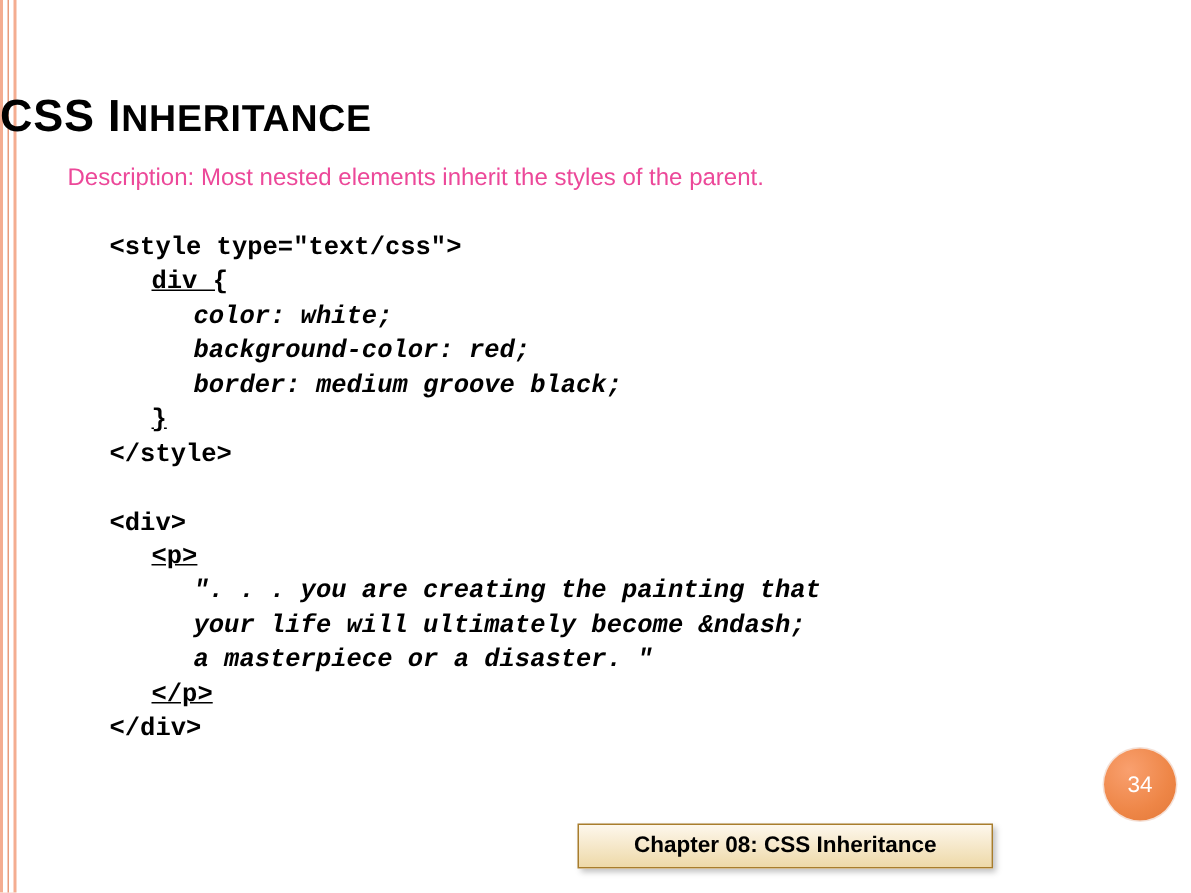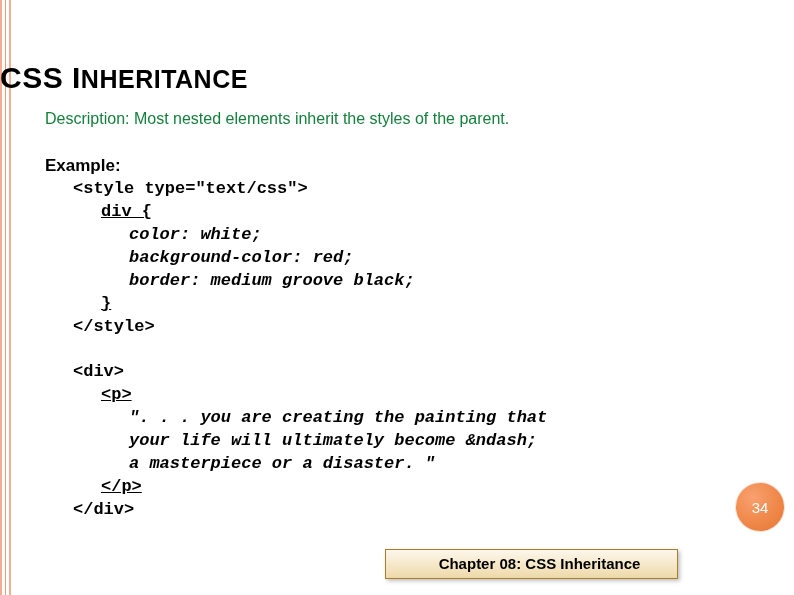--- a/index.html
+++ b/index.html
@@ -49,21 +49,21 @@
     margin-top: 47px;
   }
   .title-heading .sc {
     font-size: 25px;
   }
   .description {
     position: absolute;
     top: 110px;
     left: 45px;
     font-size: 16px;
-    color: #15803d;
+    color: #ec4899;
   }
   .example-block {
     position: absolute;
     top: 155px;
     left: 45px;
     font-size: 17px;
     color: #000;
     line-height: 1.35;
   }
   .example-block .label {
@@ -86,26 +86,25 @@
     width: 275px;
     height: 28px;
     background: linear-gradient(#fdf7ec, #eed9a8);
     border: 1.5px solid #a87d2c;
     box-shadow: 2px 2px 4px rgba(0,0,0,0.25);
     text-align: center;
     font-weight: bold;
     font-size: 15px;
     color: #000;
     line-height: 28px;
-    padding-left: 16px;
   }
   .page-circle {
     position: absolute;
     right: 10px;
-    bottom: 64px;
+    bottom: 48px;
     width: 48px;
     height: 48px;
     border-radius: 50%;
     background: radial-gradient(circle at 35% 30%, #f9a06f, #ee8647 60%, #e37838);
     color: #fff;
     font-size: 15px;
     display: flex;
     align-items: center;
     justify-content: center;
     box-shadow: 0 0 0 1px rgba(200,100,50,0.2);
@@ -119,21 +118,20 @@
   <div class="center-line"></div>
 </div>
 
 <div class="title-heading">
   <span>CSS I</span><span class="sc">NHERITANCE</span>
 </div>
 
 <div class="description">Description: Most nested elements inherit the styles of the parent.</div>
 
 <div class="example-block">
-  <div class="label">Example:</div>
   <div class="code" id="code-container"><div class="indent1">&lt;style type="text/css"&gt;</div><div class="indent2">div {</div><div class="indent3">color: white;</div><div class="indent3">background-color: red;</div><div class="indent3">border: medium groove black;</div><div class="indent2">}</div><div class="indent1">&lt;/style&gt;</div><div class="indent1">&nbsp;</div><div class="indent1">&lt;div&gt;</div><div class="indent2">&lt;p&gt;</div><div class="indent3">". . . you are creating the painting that</div><div class="indent3">your life will ultimately become &amp;ndash;</div><div class="indent3">a masterpiece or a disaster. "</div><div class="indent2">&lt;/p&gt;</div><div class="indent1">&lt;/div&gt;</div></div>
 </div>
 
 <div class="chapter-label">Chapter  08: CSS Inheritance</div>
 
 <div class="page-circle">
   <span>34</span>
 </div>
 
 </body></html>

